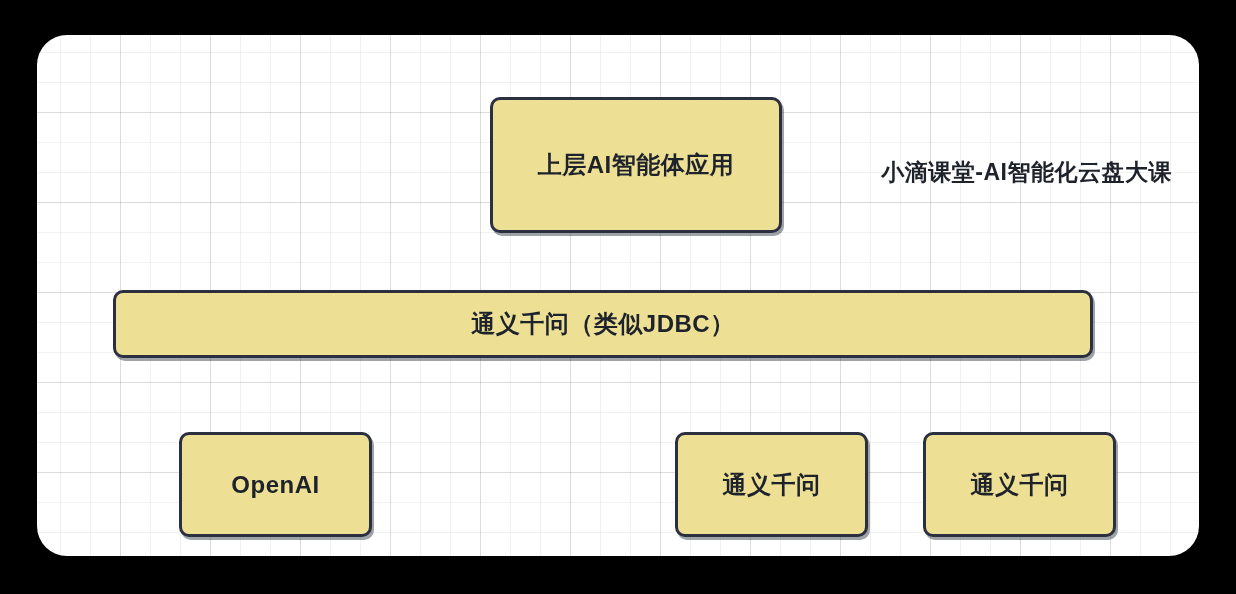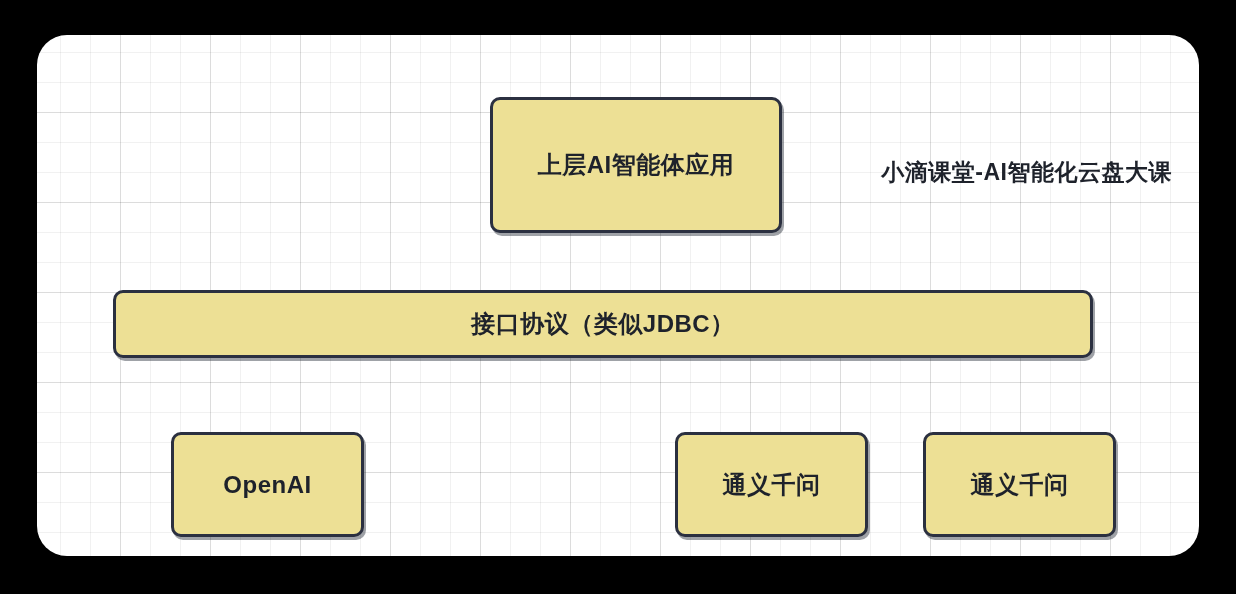--- a/index.html
+++ b/index.html
@@ -59,21 +59,21 @@
     left: 76px;
     top: 255px;
     width: 980px;
     height: 68px;
   }
   .node-small {
     top: 397px;
     width: 193px;
     height: 105px;
   }
-  .node-small.pos-0 { left: 134px; }
+  .node-small.pos-0 { left: 142px; }
   .node-small.pos-1 { left: 390px; }
   .node-small.pos-2 { left: 638px; }
   .node-small.pos-3 { left: 886px; }
   .caption {
     position: absolute;
     left: 790px;
     top: 122px;
     width: 345px;
     text-align: right;
     color: var(--text, #1e222b);
@@ -89,21 +89,21 @@
 <div class="stage">
   <div class="canvas-card">
 
     <div class="node node-top">
       <span>上层AI智能体应用</span>
     </div>
 
     <div class="caption">小滴课堂-AI智能化云盘大课</div>
 
     <div class="node node-bar">
-      <span>接口协议（类似JDBC）</span>
+      <span>通义千问（类似JDBC）</span>
     </div>
 
     <div class="node node-small pos-0">
       <span>OpenAI</span>
     </div>
 
 
     <div class="node node-small pos-2">
       <span>通义千问</span>
     </div>

